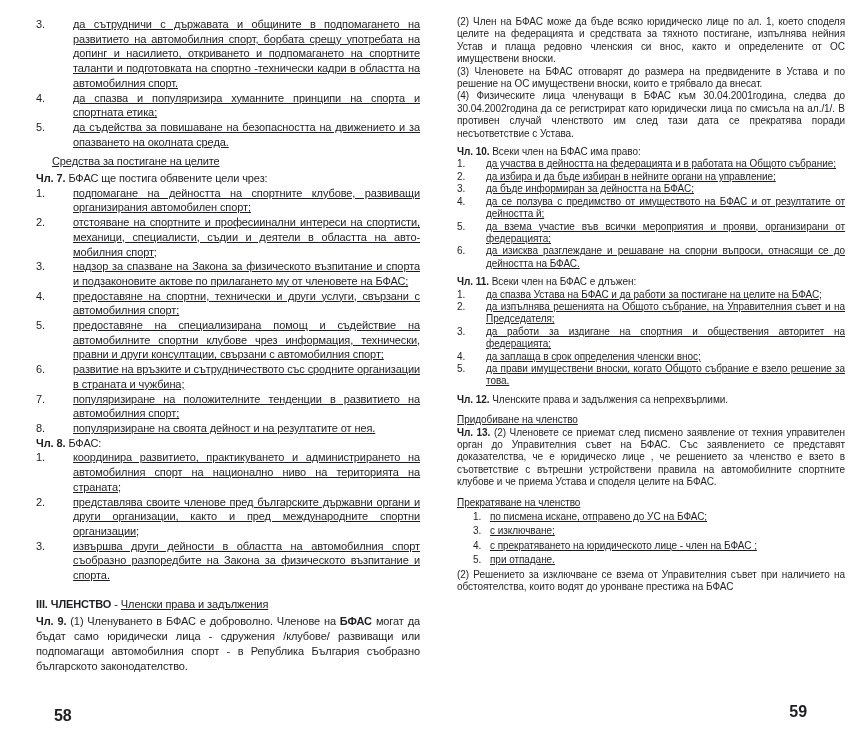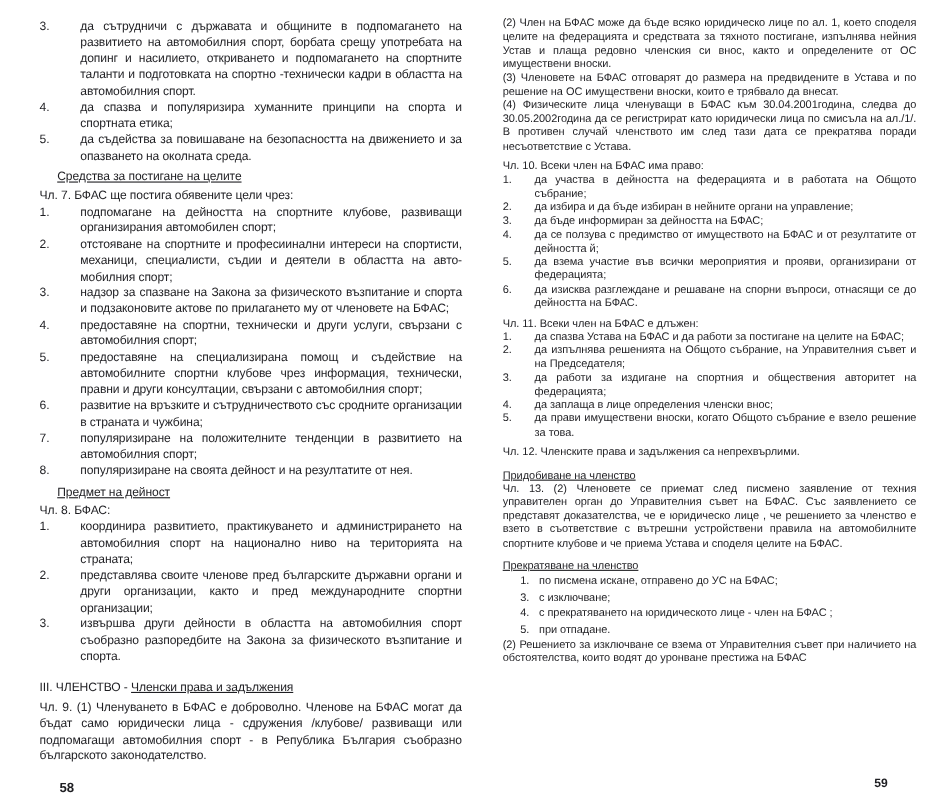--- a/index.html
+++ b/index.html
@@ -3,38 +3,38 @@
 <meta charset="utf-8">
 <style>
   html,body{margin:0;padding:0;}
   body{
     width:854px;height:738px;overflow:hidden;background:#ffffff;color:#1e1e22;
     font-family:"Liberation Sans",sans-serif;
   }
   .spread{display:flex;width:854px;height:738px;background:#ffffff;}
   .page{position:relative;box-sizing:border-box;}
   .page-left{width:427px;padding:17px 7px 0 36px;font-size:11px;line-height:14.7px;letter-spacing:-0.1px;}
-  .page-right{width:427px;padding:16px 21px 0 30px;font-size:10px;line-height:12.4px;letter-spacing:-0.05px;}
+  .page-right{width:427px;padding:16px 9px 0 30px;font-size:10px;line-height:12.4px;letter-spacing:-0.05px;}
   .par,.art{margin:0;text-align:justify;}
   .li{display:flex;}
   .num{flex:none;width:37px;}
   .page-right .num{width:29px;}
-  .txt{flex:1;text-align:justify;}
-  .lbl,.b{font-weight:normal;}
+  .txt{flex:1;text-align:justify;text-decoration:underline;}
+  .lbl,.b{font-weight:bold;}
   .hu{text-decoration:underline;margin-top:20px;}
   .h-block{margin:5px 0 2px 16px;}
   .page-right .h-block{margin:8px 0 0 0;}
   .section-head{margin:14px 0 3px 0;text-align:left;}
   .mt6{margin-top:6px;}
   .mt2{margin-top:2px;}
   .sub .li{margin-left:16px;margin-top:2px;}
   .sub .num{width:17px;}
   .pageno{position:absolute;font-weight:bold;}
-  .pn-left{left:54px;bottom:14px;font-size:12px;}
-  .pn-right{right:47px;bottom:20px;font-size:11px;}
+  .pn-left{left:54px;bottom:14px;font-size:16px;}
+  .pn-right{right:47px;bottom:20px;font-size:16px;}
 </style>
 </head>
 <body>
 
 <div class="spread">
 
   <div class="page page-left">
 
     <div class="num-list">
       <div class="li">
@@ -86,21 +86,20 @@
       <div class="li">
         <span class="num">7.</span>
         <span class="txt">популяризиране на положителните тенденции в развитието на автомобилния спорт;</span>
       </div>
       <div class="li">
         <span class="num">8.</span>
         <span class="txt">популяризиране на своята дейност и на резултатите от нея.</span>
       </div>
     </div>
 
-    <div class="h-block hu">Предмет на дейност</div>
 
     <p class="art">
       <span class="lbl">Чл. 8.</span>
       <span>БФАС:</span>
     </p>
 
     <div class="num-list">
       <div class="li">
         <span class="num">1.</span>
         <span class="txt">координира развитието, практикуването и администрирането на автомобилния спорт на национално ниво на територията на страната;</span>
@@ -128,21 +127,21 @@
       <span>могат да бъдат само юридически лица - сдружения /клубове/ развиващи или подпомагащи автомобилния спорт - в Република България съобразно българското законодателство.</span>
     </p>
 
     <div class="pageno pn-left">58</div>
   </div>
 
   <div class="page page-right">
 
     <p class="par">(2) Член на БФАС може да бъде всяко юридическо лице по ал. 1, което споделя целите на федерацията и средствата за тяхното постигане, изпълнява нейния Устав и плаща редовно членския си внос, както и определените от ОС имуществени вноски.</p>
     <p class="par">(3) Членовете на БФАС отговарят до размера на предвидените в Устава и по решение на ОС имуществени вноски, които е трябвало да внесат.</p>
-    <p class="par">(4) Физическите лица членуващи в БФАС към 30.04.2001година, следва до 30.05.2002година да се регистрират като юридически лица по смисъла на ал./1/. В противен случай членството им след тази дата се прекратява поради несъответствие с Устава.</p>
+    <p class="par">(4) Физическите лица членуващи в БФАС към 30.04.2001година, следва до 30.04.2002година да се регистрират като юридически лица по смисъла на ал./1/. В противен случай членството им след тази дата се прекратява поради несъответствие с Устава.</p>
 
     <p class="art mt6">
       <span class="lbl">Чл. 10.</span>
       <span>Всеки член на БФАС има право:</span>
     </p>
 
     <div class="num-list">
       <div class="li">
         <span class="num">1.</span>
         <span class="txt">да участва в дейността на федерацията и в работата на Общото събрание;</span>
@@ -182,21 +181,21 @@
       <div class="li">
         <span class="num">2.</span>
         <span class="txt">да изпълнява решенията на Общото събрание, на Управителния съвет и на Председателя;</span>
       </div>
       <div class="li">
         <span class="num">3.</span>
         <span class="txt">да работи за издигане на спортния и обществения авторитет на федерацията;</span>
       </div>
       <div class="li">
         <span class="num">4.</span>
-        <span class="txt">да заплаща в лице определения членски внос;</span>
+        <span class="txt">да заплаща в срок определения членски внос;</span>
       </div>
       <div class="li">
         <span class="num">5.</span>
         <span class="txt">да прави имуществени вноски, когато Общото събрание е взело решение за това.</span>
       </div>
     </div>
 
     <p class="art mt6">
       <span class="lbl">Чл. 12.</span>
       <span>Членските права и задължения са непрехвърлими.</span>

